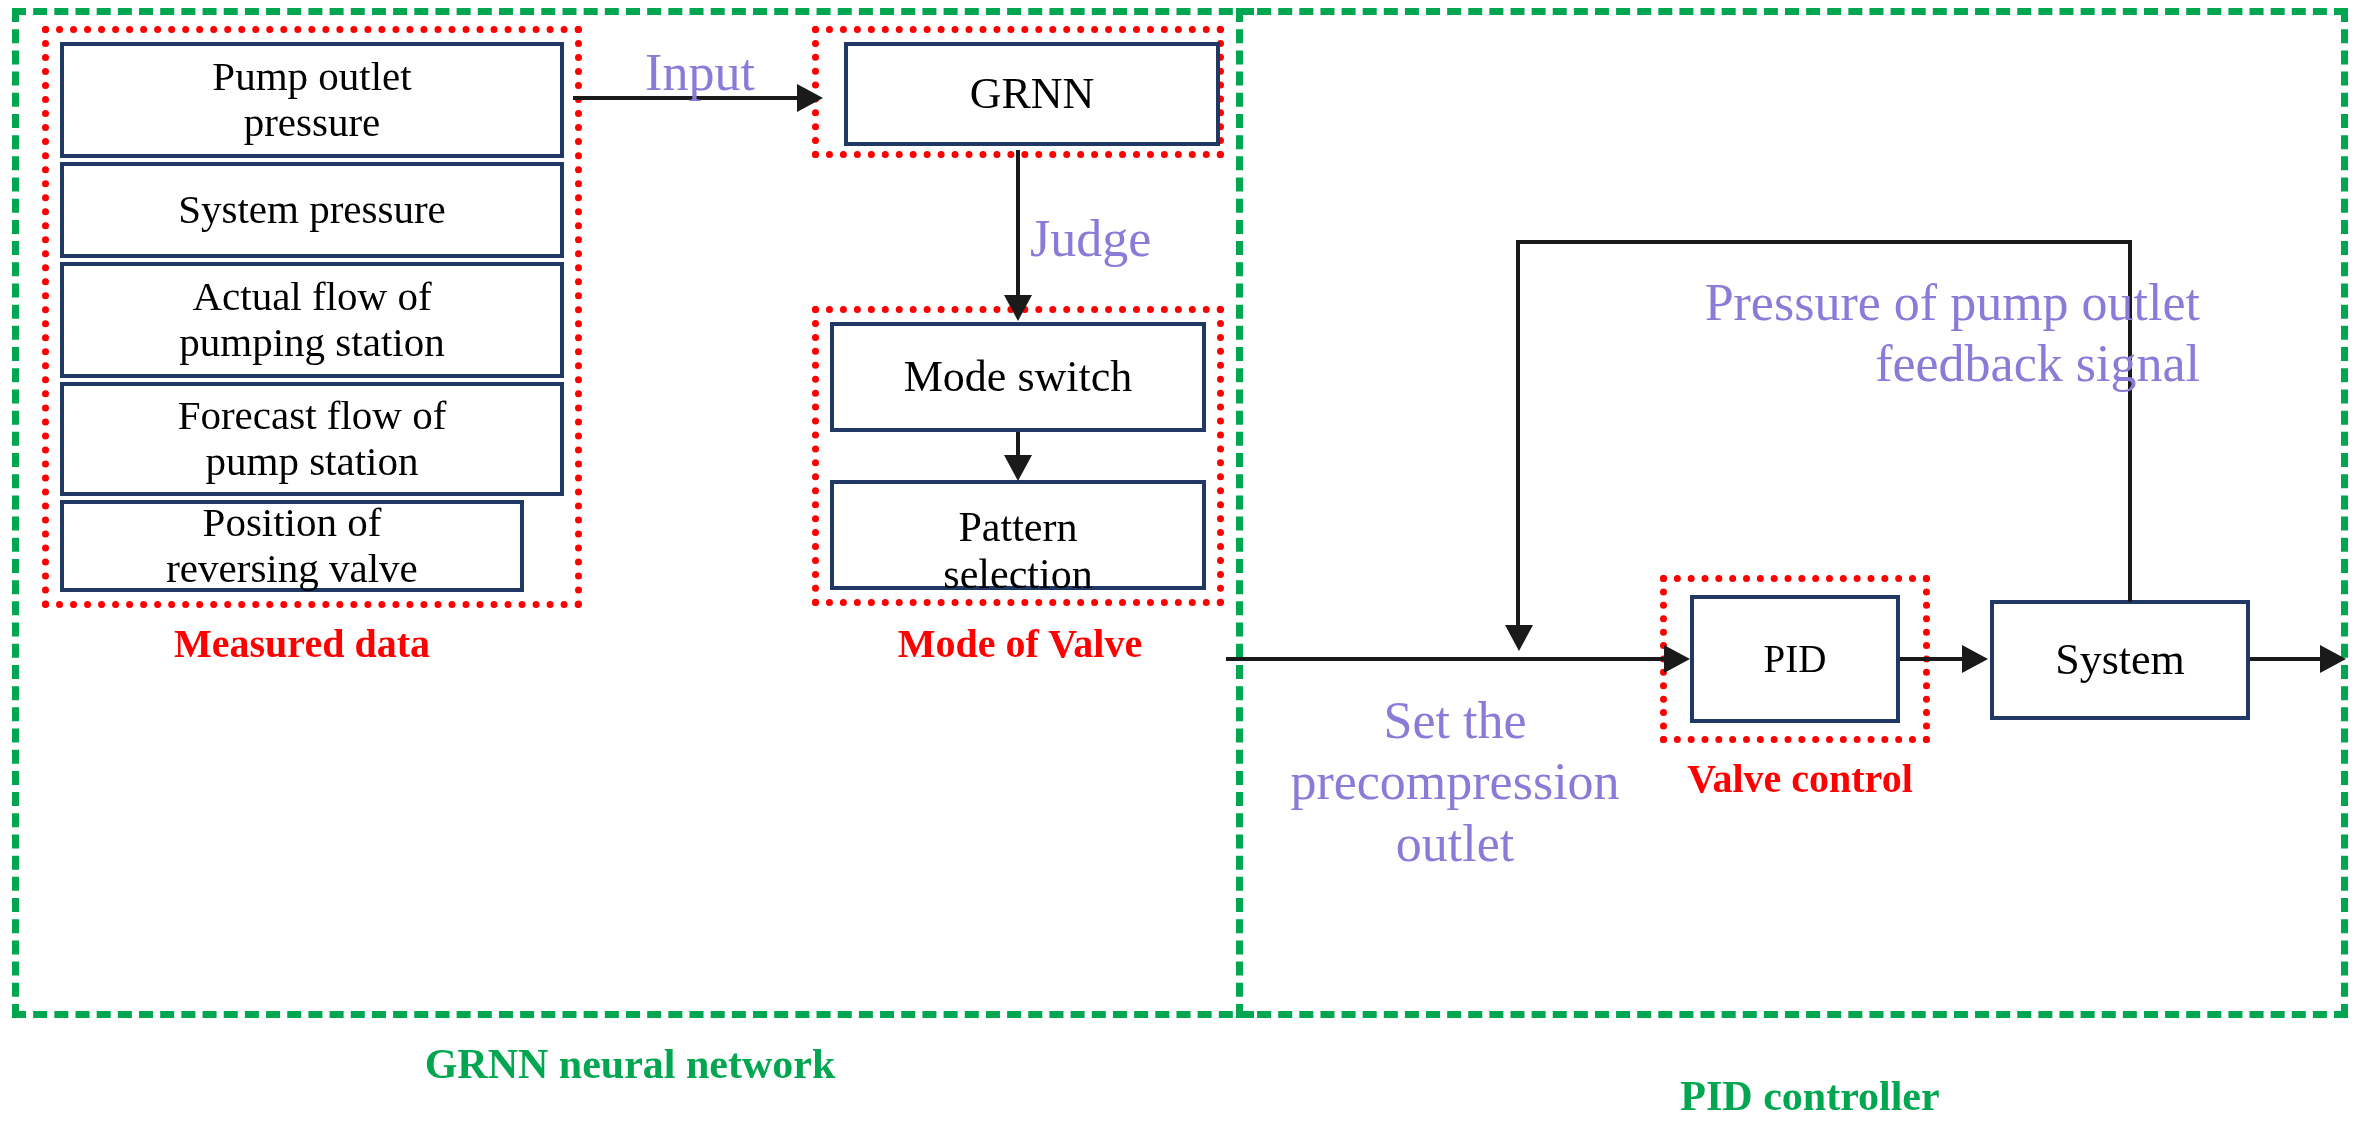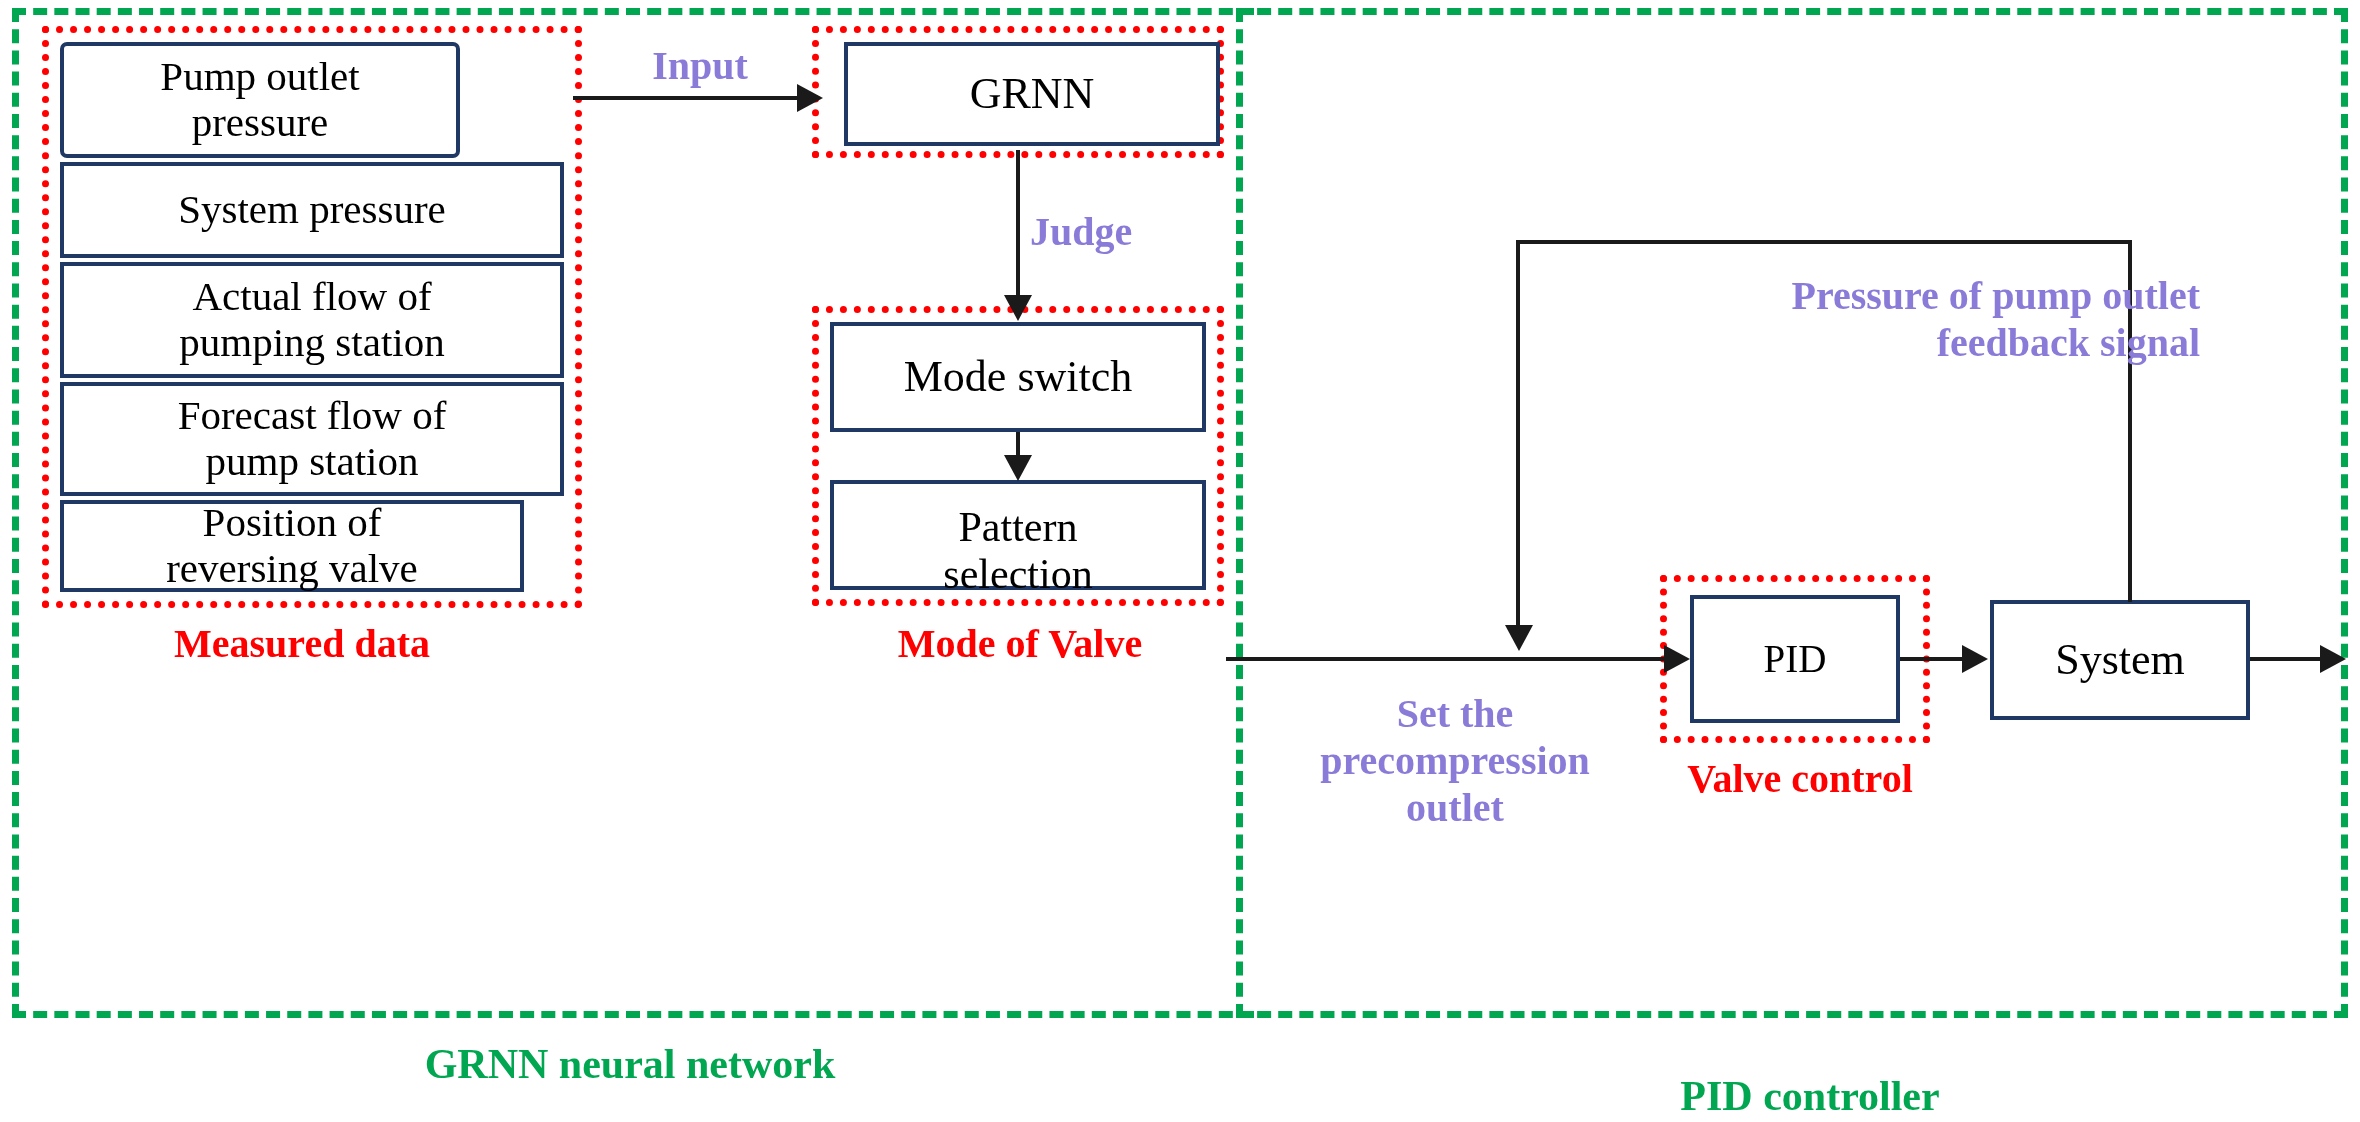--- a/index.html
+++ b/index.html
@@ -13,21 +13,21 @@
   .red-frame{position:absolute;border:7px dotted #FF0000;box-sizing:border-box;}
 
   
   .box{position:absolute;box-sizing:border-box;border:4px solid #1F3864;background:#fff;
        display:flex;align-items:center;justify-content:center;text-align:center;
        color:#000;font-size:41px;line-height:1.12;font-family:"Liberation Serif", serif;}
   .box-sys{border-color:#1F3864;}
 
   
   .lbl{position:absolute;white-space:pre;font-family:"Liberation Serif", serif;}
-  .lbl-purple{color:#8B7BD8;font-size:40px;line-height:1.18;text-align:center;font-weight:bold;}
+  .lbl-purple{color:#8B7BD8;font-size:52px;line-height:1.18;text-align:center;}
   .lbl-red{color:#FF0000;font-size:40px;font-weight:bold;text-align:center;}
   .lbl-green{color:#00A650;font-size:42px;font-weight:bold;text-align:center;}
 
   
   .hline{position:absolute;background:#1a1a1a;height:4px;}
   .vline{position:absolute;background:#1a1a1a;width:4px;}
   .arrow-r{position:absolute;width:0;height:0;border-top:14px solid transparent;
            border-bottom:14px solid transparent;border-left:26px solid #1a1a1a;}
   .arrow-d{position:absolute;width:0;height:0;border-left:14px solid transparent;
            border-right:14px solid transparent;border-top:26px solid #1a1a1a;}
@@ -38,21 +38,21 @@
 <div id="canvas">
 
   <div class="green-frame" style="left:12px;top:8px;width:1242px;height:1010px;border-right:none;"></div>
   <div class="green-frame" style="left:1236px;top:8px;width:1112px;height:1010px;border-left-style:dashed;"></div>
 
   <div class="red-frame" style="left:42px;top:26px;width:540px;height:582px;"></div>
   <div class="red-frame" style="left:812px;top:26px;width:412px;height:132px;"></div>
   <div class="red-frame" style="left:812px;top:306px;width:412px;height:300px;"></div>
   <div class="red-frame" style="left:1660px;top:575px;width:270px;height:168px;"></div>
 
-  <div class="box" style="left:60px;top:42px;width:400px;height:116px;border-radius:7px;">
+  <div class="box" style="left:60px;top:42px;width:504px;height:116px;">
     <span style="white-space: pre-line;">Pump outlet
 pressure</span>
   </div>
   <div class="box" style="left:60px;top:162px;width:504px;height:96px;">
     <span>System pressure</span>
   </div>
   <div class="box" style="left:60px;top:262px;width:504px;height:116px;">
     <span style="white-space: pre-line;">Actual flow of
 pumping station</span>
   </div>

